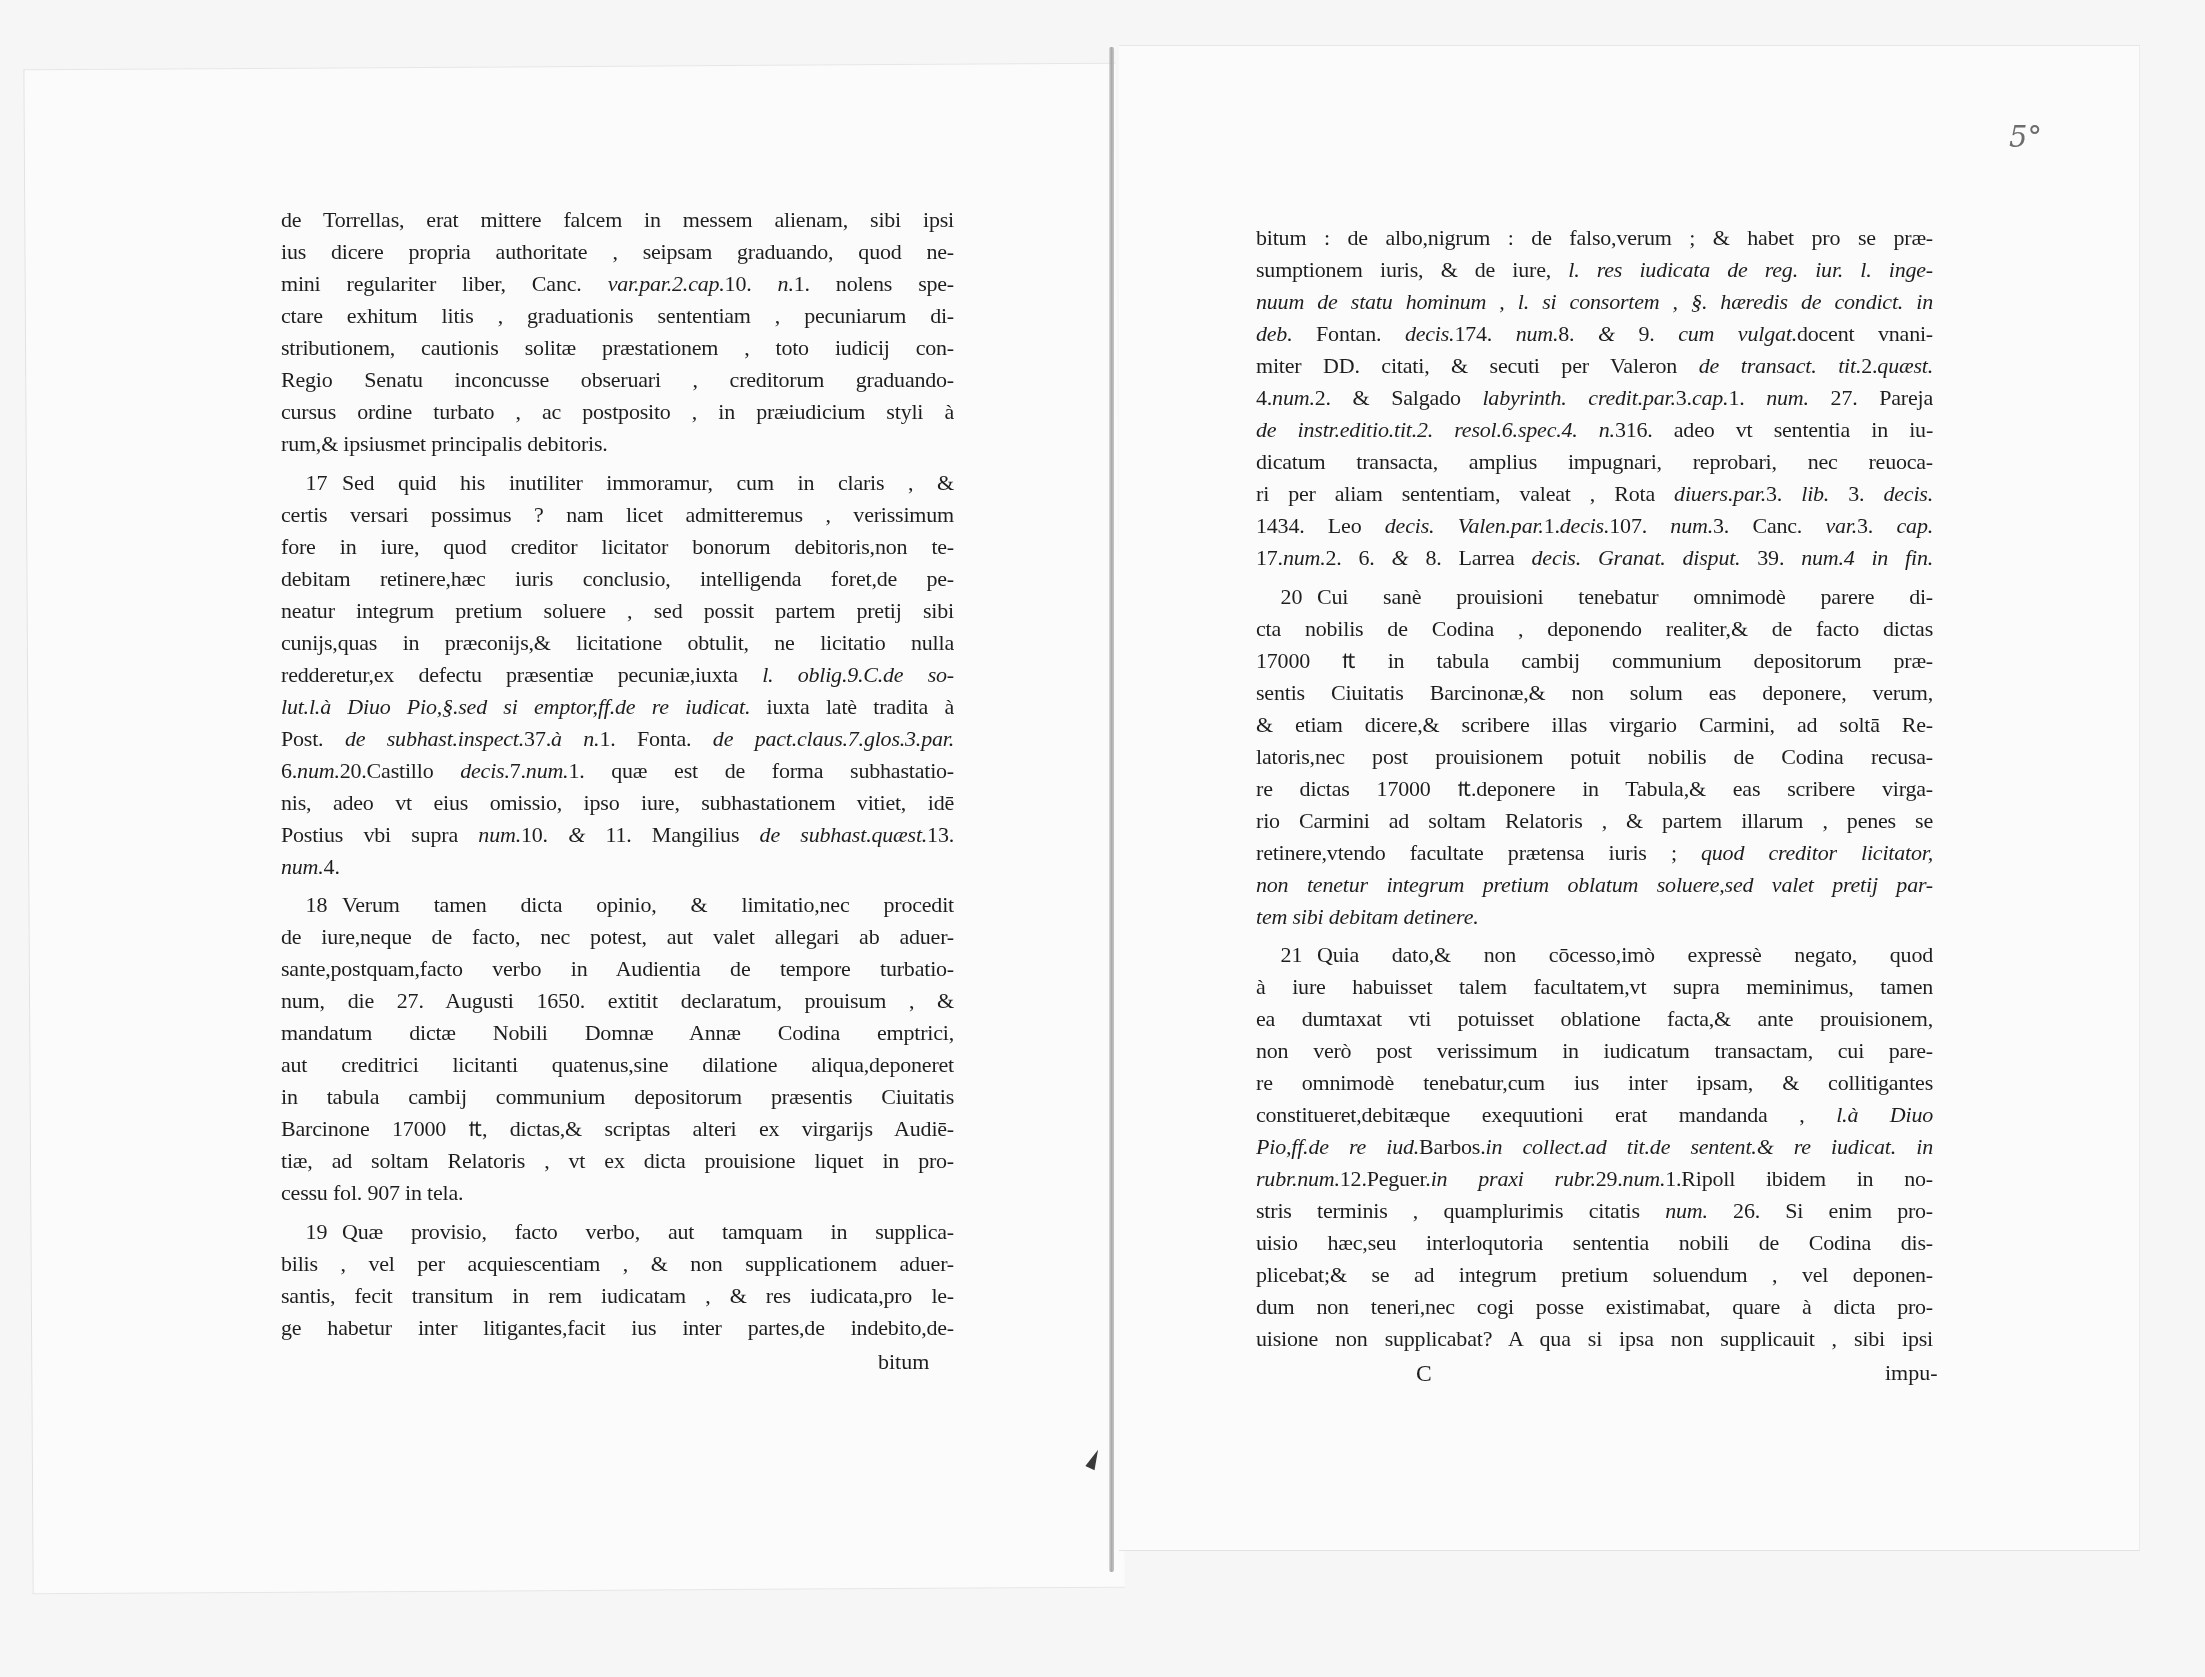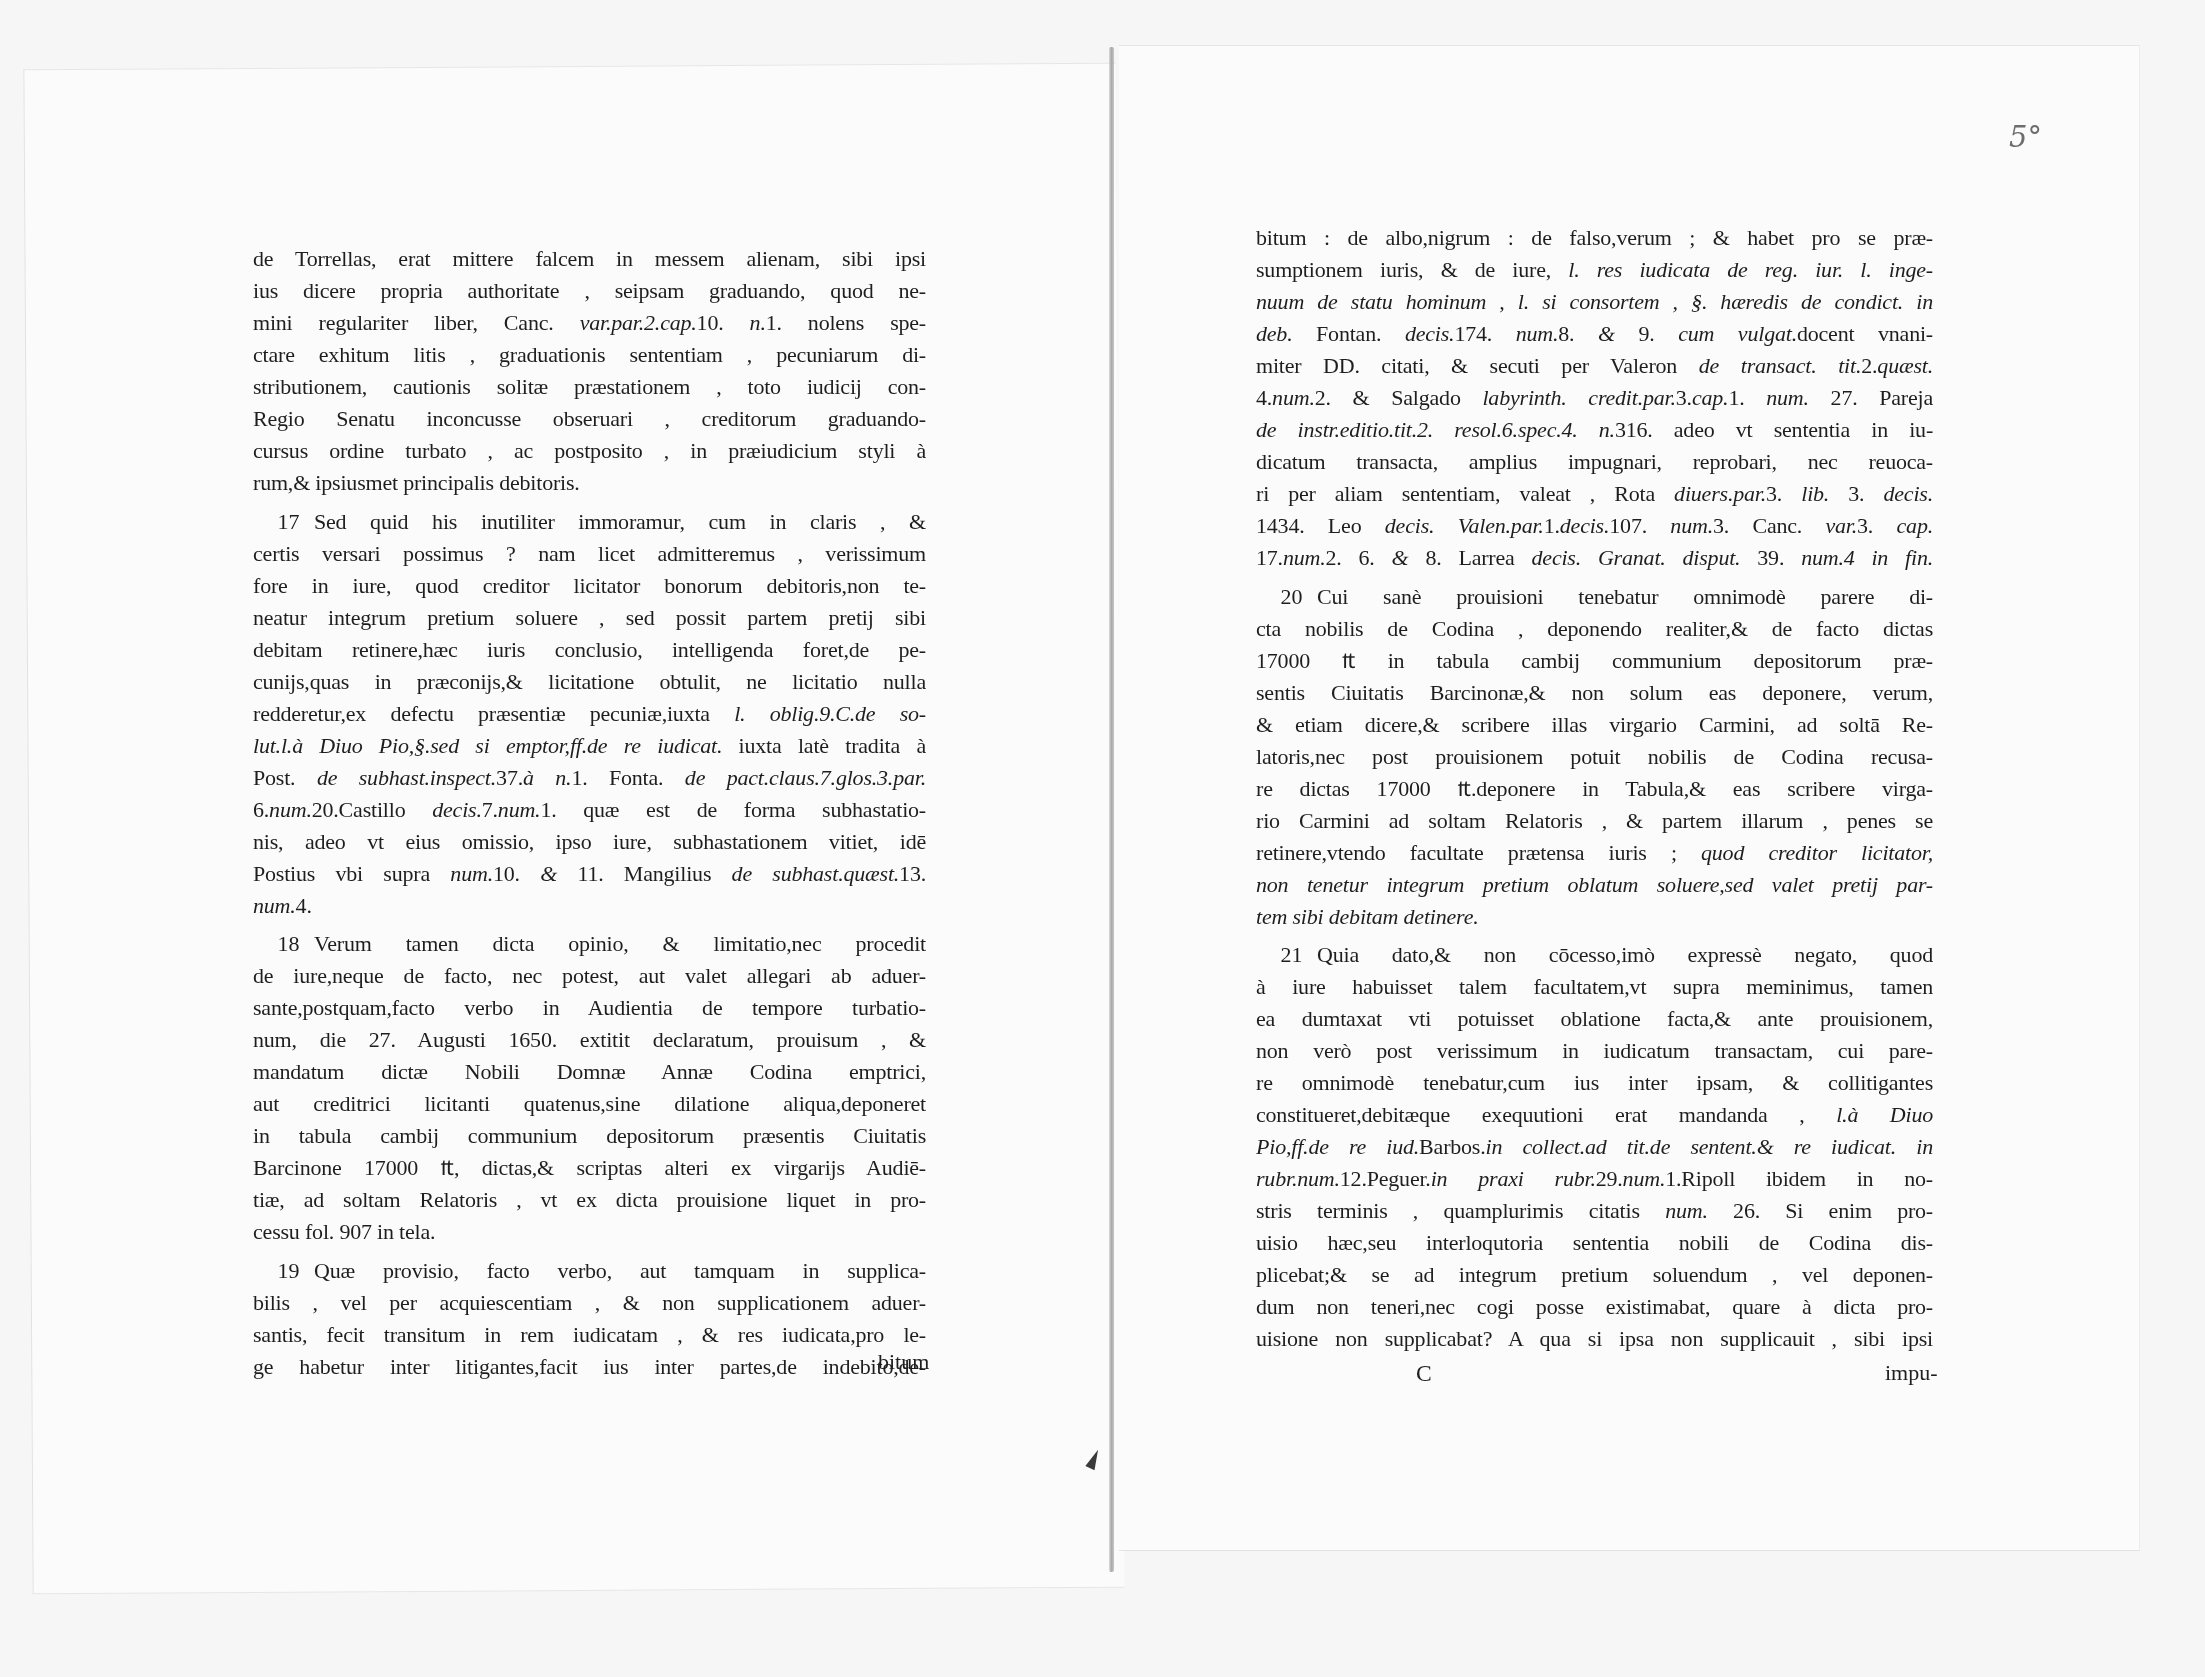--- a/index.html
+++ b/index.html
@@ -32,21 +32,21 @@
     position: absolute; left: 1109px; top: 47px; width: 4.7px; height: 1525px;
     background: linear-gradient(to right, #d8d8d8, #9a9a9a 45%, #bdbdbd);
     border-radius: 1.9px; opacity: .85;
   }
   .gutter-mark {
     position: absolute; left: 1089px; top: 1449px; width: 0; height: 0;
     border-left: 5.7px solid transparent; border-right: 5.7px solid transparent;
     border-bottom: 20px solid #3a3a3a; transform: rotate(24deg);
   }
   .textblock { position: absolute; }
-  .left-text { left: 253px; top: 204px; width: 673px; margin-top: 39px; }
+  .left-text { left: 281px; top: 204px; width: 673px; }
   .right-text { left: 1256px; top: 222px; width: 677px; }
   .line {
     height: 32px; line-height: 32px;
     font-size: 22px; white-space: nowrap;
     text-align: justify; text-align-last: justify;
     letter-spacing: -0.2px;
   }
   .line.last { text-align-last: left; }
   .line .num { display: inline-block; width: 61px; padding-left: 24.6px; box-sizing: border-box; text-align: left; }
   .seg-i { font-style: italic; }
@@ -84,22 +84,22 @@
       <div class="line"><span>mini regulariter liber, Canc. </span><span class="seg-i">var.par.2.cap.</span><span>10. </span><span class="seg-i">n.</span><span>1. nolens spe-</span></div>
       <div class="line"><span>ctare exhitum litis , graduationis sententiam , pecuniarum di-</span></div>
       <div class="line"><span>stributionem, cautionis solitæ præstationem , toto iudicij con-</span></div>
       <div class="line"><span>Regio Senatu inconcusse obseruari , creditorum graduando-</span></div>
       <div class="line"><span>cursus ordine turbato , ac postposito , in præiudicium styli à</span></div>
       <div class="line last"><span>rum,&amp; ipsiusmet principalis debitoris.</span></div>
       <div class="gap"></div>
       <div class="line"><span class="num">17</span><span>Sed quid his inutiliter immoramur, cum in claris , &amp;</span></div>
       <div class="line"><span>certis versari possimus ? nam licet admitteremus , verissimum</span></div>
       <div class="line"><span>fore in iure, quod creditor licitator bonorum debitoris,non te-</span></div>
+      <div class="line"><span>debitam retinere,hæc iuris conclusio, intelligenda foret,de pe-</span></div>
       <div class="line"><span>neatur integrum pretium soluere , sed possit partem pretij sibi</span></div>
-      <div class="line"><span>debitam retinere,hæc iuris conclusio, intelligenda foret,de pe-</span></div>
       <div class="line"><span>cunijs,quas in præconijs,&amp; licitatione obtulit, ne licitatio nulla</span></div>
       <div class="line"><span>redderetur,ex defectu præsentiæ pecuniæ,iuxta </span><span class="seg-i">l. oblig.9.C.de so-</span></div>
       <div class="line"><span class="seg-i">lut.l.à Diuo Pio,§.sed si emptor,ff.de re iudicat.</span><span> iuxta latè tradita à</span></div>
       <div class="line"><span>Post. </span><span class="seg-i">de subhast.inspect.</span><span>37.</span><span class="seg-i">à n.</span><span>1. Fonta. </span><span class="seg-i">de pact.claus.7.glos.3.par.</span></div>
       <div class="line"><span>6.</span><span class="seg-i">num.</span><span>20.Castillo </span><span class="seg-i">decis.</span><span>7.</span><span class="seg-i">num.</span><span>1. quæ est de forma subhastatio-</span></div>
       <div class="line"><span>nis, adeo vt eius omissio, ipso iure, subhastationem vitiet, idē</span></div>
       <div class="line"><span>Postius vbi supra </span><span class="seg-i">num.</span><span>10. </span><span class="seg-i">&amp;</span><span> 11. Mangilius </span><span class="seg-i">de subhast.quæst.</span><span>13.</span></div>
       <div class="line last"><span class="seg-i">num.</span><span>4.</span></div>
       <div class="gap"></div>
       <div class="line"><span class="num">18</span><span>Verum tamen dicta opinio, &amp; limitatio,nec procedit</span></div>

